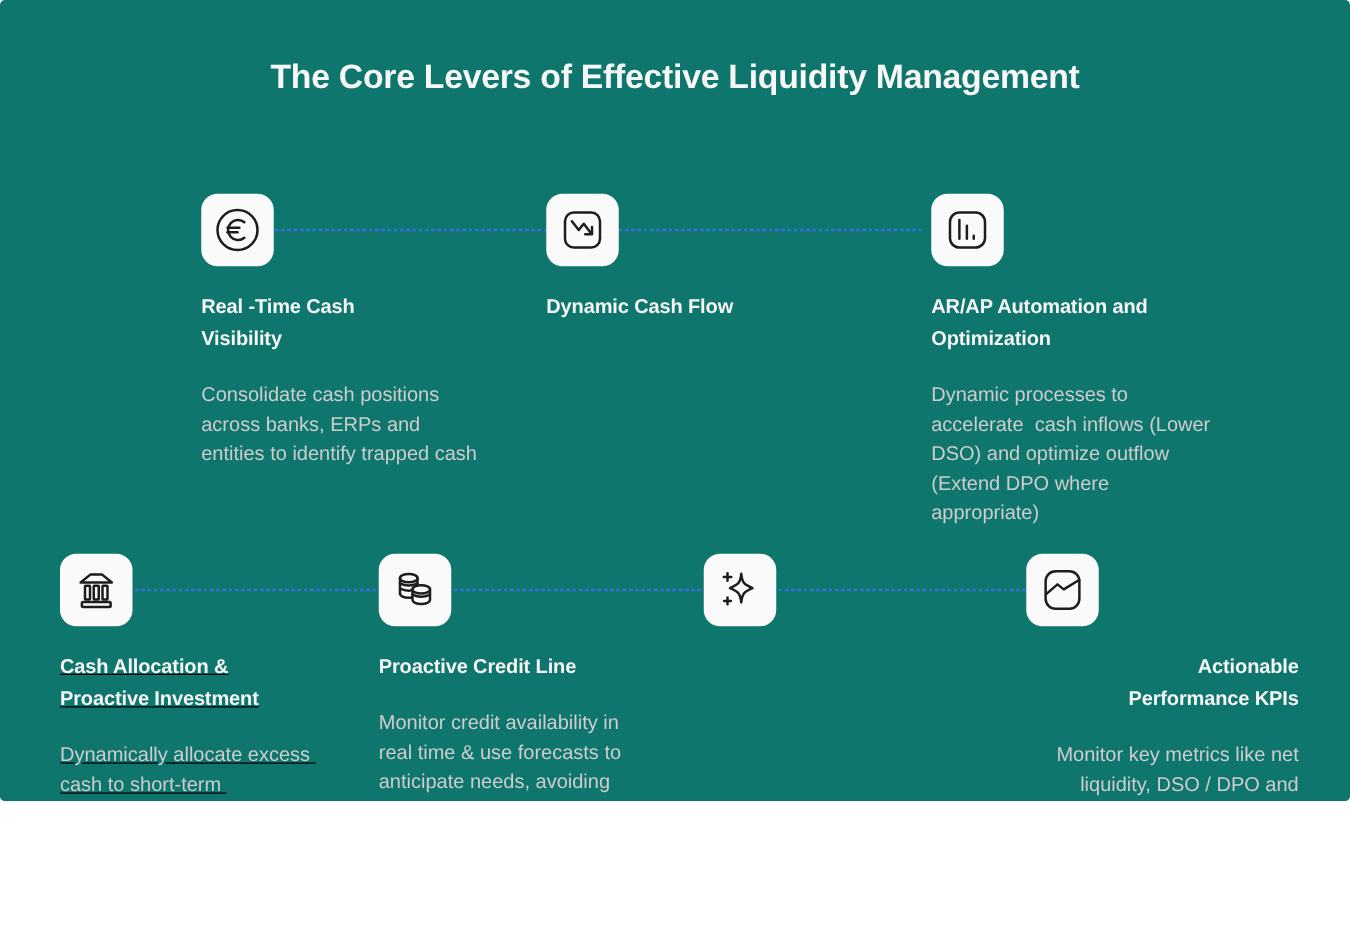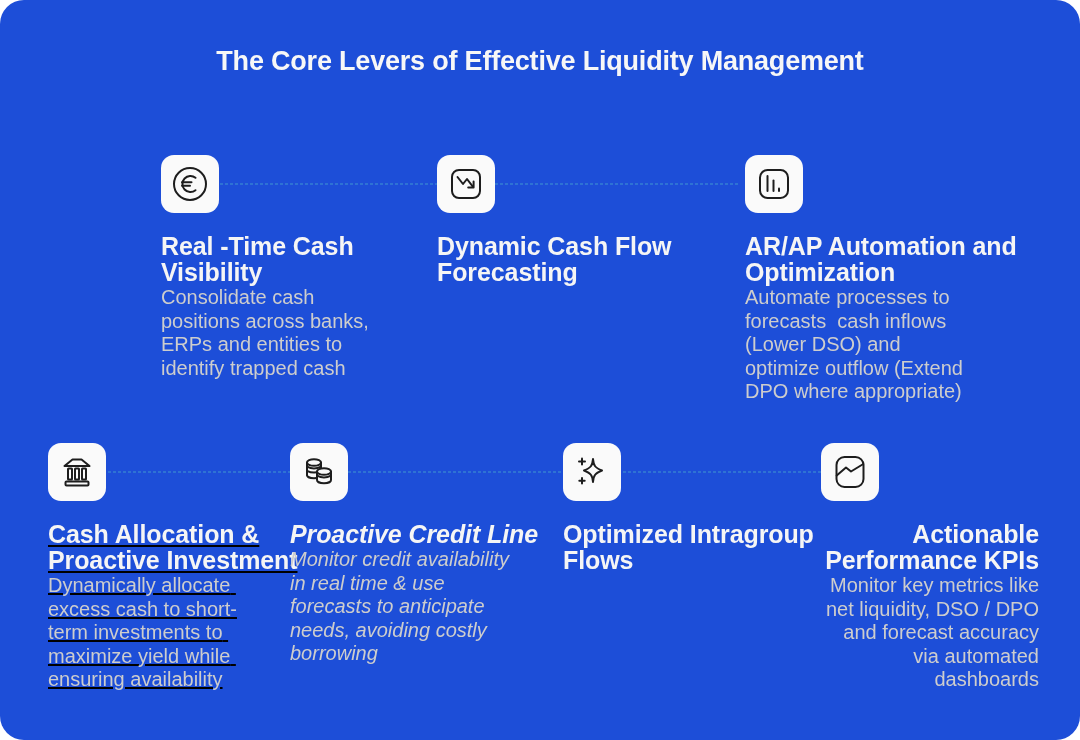--- a/index.html
+++ b/index.html
@@ -1,21 +1,21 @@
 <!DOCTYPE html>
 <html><head>
 <meta charset="utf-8">
 <style>
   html, body { margin: 0; padding: 0; background: #ffffff; }
   .canvas {
     position: relative;
     width: 1080px;
-    height: 740px;
-    background: #1d4ed8;
-    border-radius: 24px;
+    height: 641px;
+    background: #0f766e;
+    border-radius: 4px;
     overflow: hidden;
     font-family: "Liberation Sans", sans-serif;
   }
   .main-title {
     position: absolute;
     top: 46px;
     left: 0;
     width: 100%;
     margin: 0;
     text-align: center;
@@ -32,44 +32,44 @@
       var(--accent, #2e72d4) 0px, var(--accent, #2e72d4) 3px,
       transparent 3px, transparent 5px);
   }
   .connector-row1 { left: 190px; top: 183px; width: 550px; }
   .connector-row2 { left: 78px;  top: 471px; width: 775px; }
   .col { position: absolute; z-index: 2; }
   .c1 { left: 161px; top: 155px; width: 222px; }
   .c2 { left: 437px; top: 155px; width: 224px; }
   .c3 { left: 745px; top: 155px; width: 226px; }
   .c4 { left: 48px;  top: 443px; width: 205px; text-decoration: underline; }
-  .c5 { left: 290px; top: 443px; width: 222px; font-style: italic; }
+  .c5 { left: 303px; top: 443px; width: 222px; }
   .c6 { left: 563px; top: 443px; width: 200px; }
   .c7 { left: 821px; top: 443px; width: 218px; text-align: right; }
   .tile {
     width: 58px; height: 58px;
     background: #fafafa;
     border-radius: 13px;
     display: flex;
     align-items: center;
     justify-content: center;
   }
   .tile svg { display: block; }
   .col-title {
     margin-top: 20px;
-    font-size: 25px;
+    font-size: 16px;
     line-height: 26px;
     font-weight: 700;
     letter-spacing: -0.1px;
     color: #f5f5f5;
   }
   .col-title span { display: block; white-space: nowrap; }
   .col-desc {
-    margin: 1px 0 0 0;
-    font-size: 20px;
+    margin: 20px 0 0 0;
+    font-size: 16px;
     line-height: 23.5px;
     color: #cdcdcd;
     white-space: pre-wrap;
   }
   .ic { stroke: #1d1d1d; stroke-width: 2; fill: none; stroke-linecap: round; stroke-linejoin: round; }
   .ic-fill { fill: #fafafa; stroke: none; }
   .ic-fillstroke { fill: #fafafa; stroke: #1d1d1d; stroke-width: 2; }
 </style>
 </head>
 <body>
@@ -100,38 +100,37 @@
   <div class="col c2">
     <div class="tile">
       <svg width="42" height="42" viewBox="0 0 42 42">
         <rect class="ic" x="7" y="7" width="28" height="28" rx="7"></rect>
         <path class="ic" d="M 12.5,14 L 18,21 L 22,16 L 28,23.8"></path>
         <path class="ic" d="M 28.6,18.6 L 28.6,24.4 L 23.2,24.4"></path>
       </svg>
     </div>
     <div class="col-title">
       <span>Dynamic Cash Flow</span>
-      <span>Forecasting</span>
     </div>
   </div>
 
   <div class="col c3">
     <div class="tile">
       <svg width="42" height="42" viewBox="0 0 42 42">
         <rect class="ic" x="7" y="7" width="28" height="28" rx="7.5"></rect>
         <path class="ic" d="M 14.5,13 V 28"></path>
         <path class="ic" d="M 20.5,17.5 V 28"></path>
         <path class="ic" d="M 26,25.5 V 28"></path>
       </svg>
     </div>
     <div class="col-title">
       <span>AR/AP Automation and</span>
       <span>Optimization</span>
     </div>
-    <p class="col-desc">Automate processes to forecasts  cash inflows (Lower DSO) and optimize outflow (Extend DPO where appropriate)</p>
+    <p class="col-desc">Dynamic processes to accelerate  cash inflows (Lower DSO) and optimize outflow (Extend DPO where appropriate)</p>
   </div>
 
   <div class="col c4">
     <div class="tile">
       <svg width="42" height="42" viewBox="0 0 42 42">
         <path class="ic" d="M 8.5,15 L 16.5,8.5 H 25.5 L 33.5,15 Z"></path>
         <rect class="ic" x="12" y="17.5" width="4" height="11" rx="0.5"></rect>
         <rect class="ic" x="19" y="17.5" width="4" height="11" rx="0.5"></rect>
         <rect class="ic" x="26" y="17.5" width="4" height="11" rx="0.5"></rect>
         <rect class="ic" x="9.5" y="30.5" width="23" height="4" rx="1"></rect>
@@ -168,24 +167,20 @@
   <div class="col c6">
     <div class="tile">
       <svg width="42" height="42" viewBox="0 0 42 42">
         <path class="ic" d="M 22,8 C 22.7,15 24,16.5 31,19.5 C 24,22.5 22.7,24 22,31 C 21.3,24 20,22.5 13,19.5 C 20,16.5 21.3,15 22,8 Z"></path>
         <path class="ic" d="M 11,7.5 V 13.5"></path>
         <path class="ic" d="M 8,10.5 H 14"></path>
         <path class="ic" d="M 11,27 V 32.4"></path>
         <path class="ic" d="M 8.3,29.7 H 13.7"></path>
       </svg>
     </div>
-    <div class="col-title">
-      <span>Optimized Intragroup</span>
-      <span>Flows</span>
-    </div>
   </div>
 
   <div class="col c7">
     <div class="tile">
       <svg width="42" height="42" viewBox="0 0 42 42">
         <rect class="ic" x="7.5" y="6" width="27" height="30" rx="8"></rect>
         <path class="ic" d="M 7.7,24.5 L 17,16.5 L 22,20.5 L 34.3,13"></path>
       </svg>
     </div>
     <div class="col-title">

